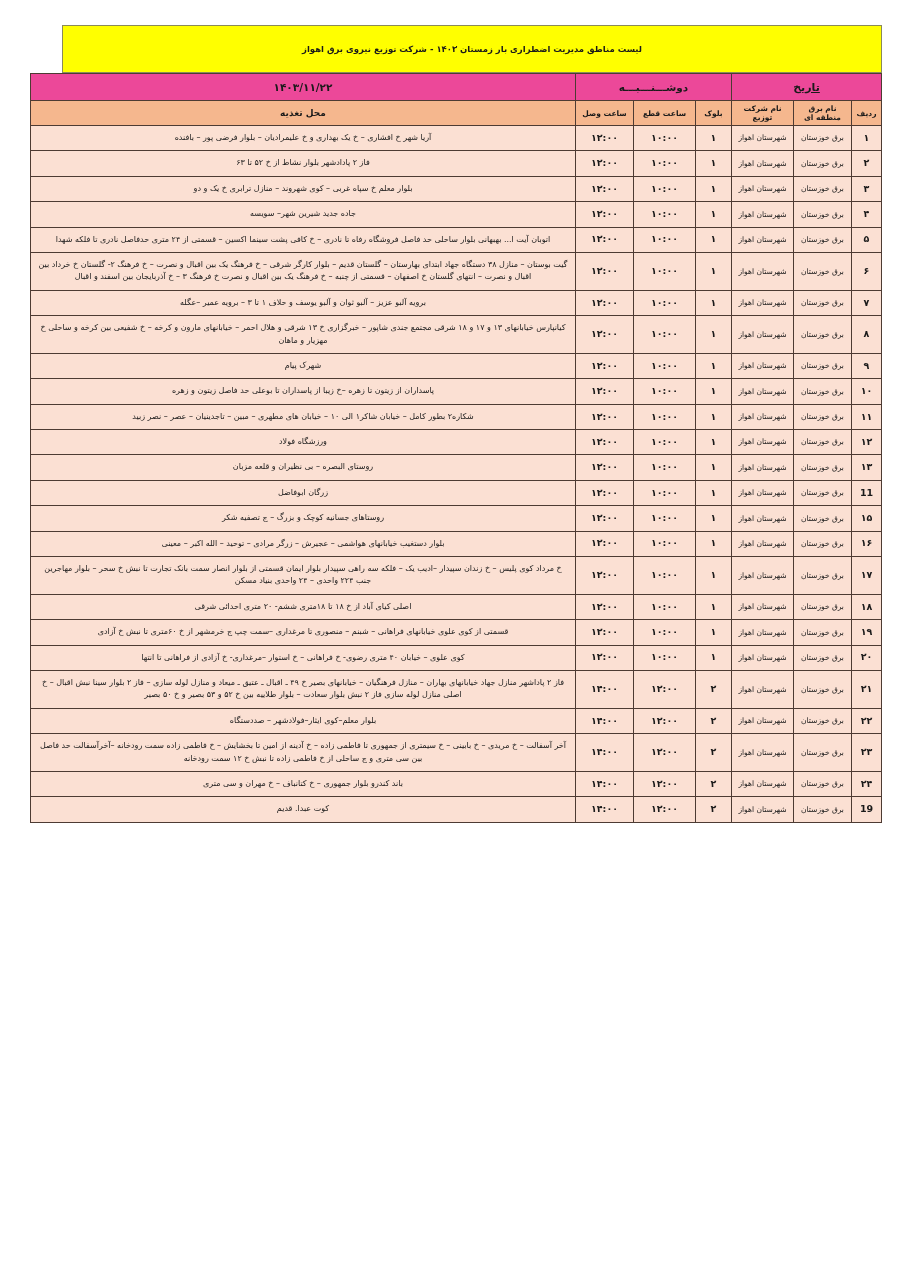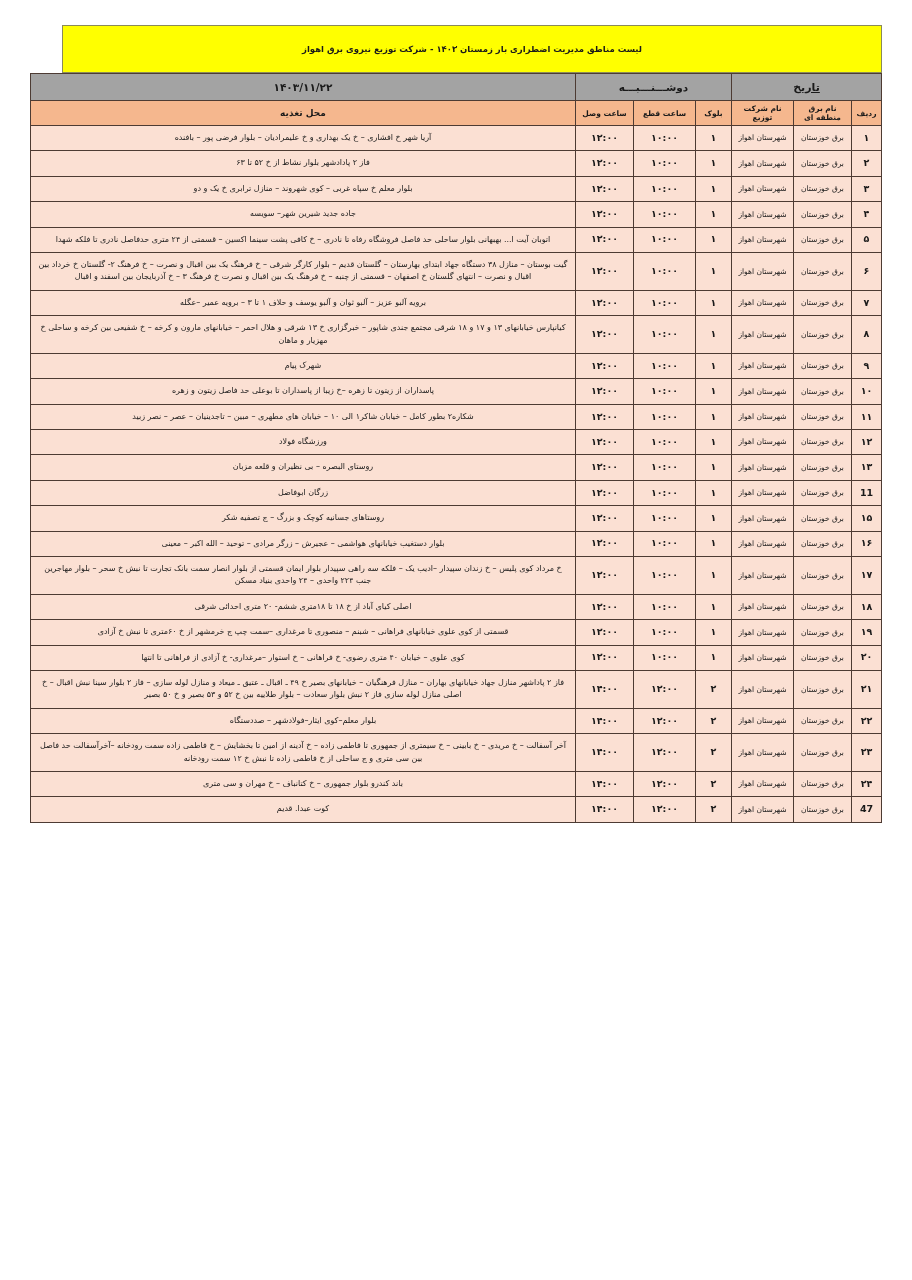--- a/index.html
+++ b/index.html
@@ -44,21 +44,21 @@
   }
   table.sched td, table.sched th {
     border: 1px solid #4d3b33;
     padding: 2px 3px;
     vertical-align: middle;
     text-align: center;
     color: #1a1a1a;
   }
   
   tr.grp-row th {
-    background: #a3a3a3;
+    background: #ec4899;
     height: 22px;
     font-size: 10px;
     font-weight: bold;
   }
   tr.grp-row th.date-num {
     font-size: 10.5px;
     letter-spacing: .3px;
   }
   tr.grp-row th.dayname {
     font-size: 10.5px;
@@ -359,21 +359,21 @@
         <tr>
           <td class="num">۲۴</td>
           <td class="region">برق خوزستان</td>
           <td class="company">شهرستان اهواز</td>
           <td class="block">۲</td>
           <td class="time">۱۲:۰۰</td>
           <td class="time">۱۴:۰۰</td>
           <td class="addr">باند کندرو بلوار جمهوری – خ کتانباف – خ مهران و سی متری</td>
         </tr>
         <tr>
-          <td class="num">47</td>
+          <td class="num">19</td>
           <td class="region">برق خوزستان</td>
           <td class="company">شهرستان اهواز</td>
           <td class="block">۲</td>
           <td class="time">۱۲:۰۰</td>
           <td class="time">۱۴:۰۰</td>
           <td class="addr">کوت عبدا. قدیم</td>
         </tr>
       </tbody>
   </table>
 

